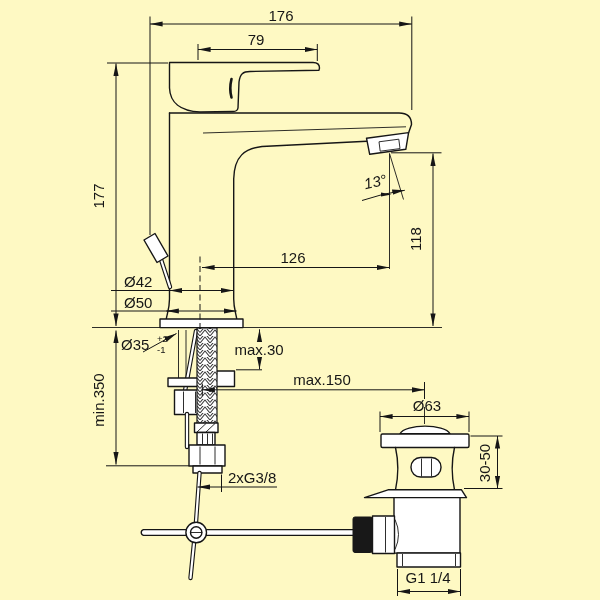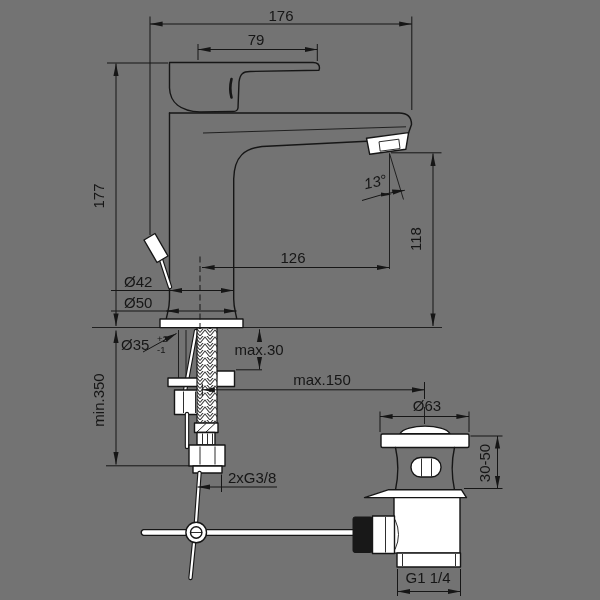--- a/index.html
+++ b/index.html
@@ -1,16 +1,16 @@
 <!DOCTYPE html>
 <html><head>
 <meta charset="utf-8">
 <style>
   html,body { margin:0; padding:0; background:#ffffff; }
-  .canvas { width:600px; height:600px; background:#737373; position:relative; overflow:hidden; }
+  .canvas { width:600px; height:600px; background:#fef9c3; position:relative; overflow:hidden; }
   svg { display:block; }
   svg text { font-family:"Liberation Sans","DejaVu Sans",sans-serif; font-size:15px; fill:#161616; }
   .t-mid { text-anchor:middle; }
   .t-small { font-size:9.5px; }
   .t-italic { font-style:italic; }
   .part  { fill:none; stroke:#161616; stroke-width:1.4; stroke-linejoin:round; stroke-linecap:round; }
   .partf { fill:#ffffff; stroke:#161616; stroke-width:1.4; stroke-linejoin:round; }
   .part-thin { fill:none; stroke:#161616; stroke-width:0.9; }
   .dim   { fill:none; stroke:#161616; stroke-width:1; }
   .dashed{ stroke-dasharray:6 3.5; }

